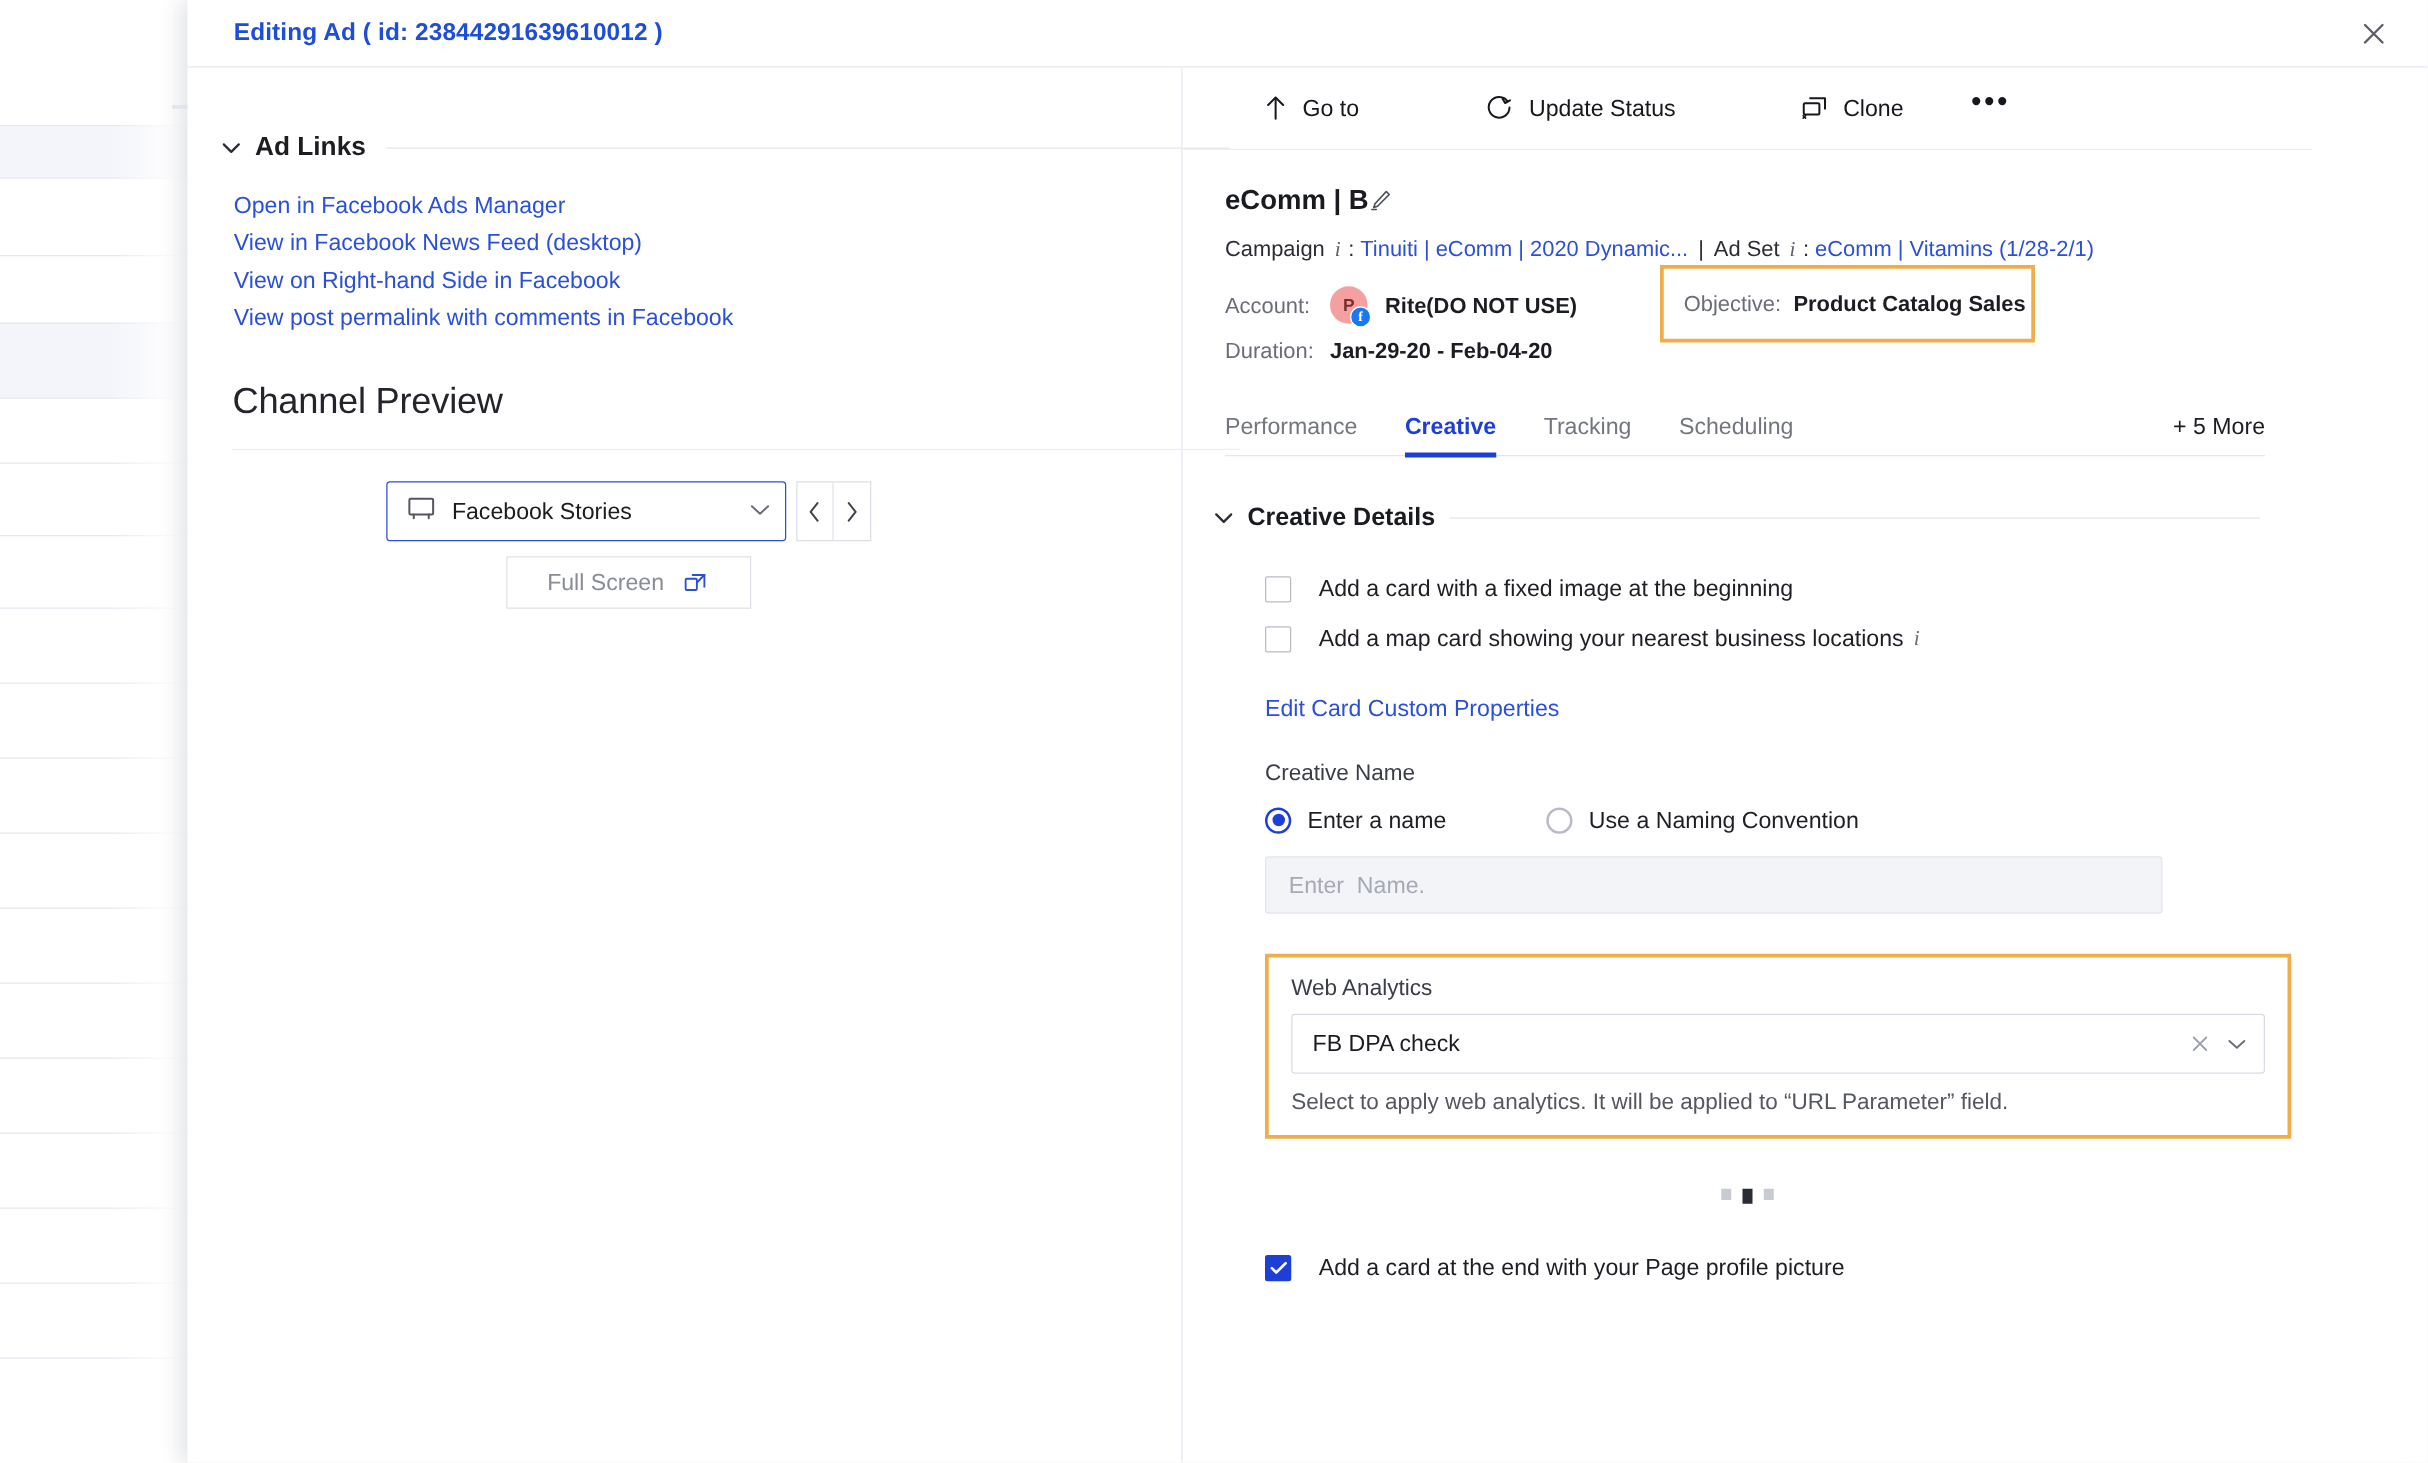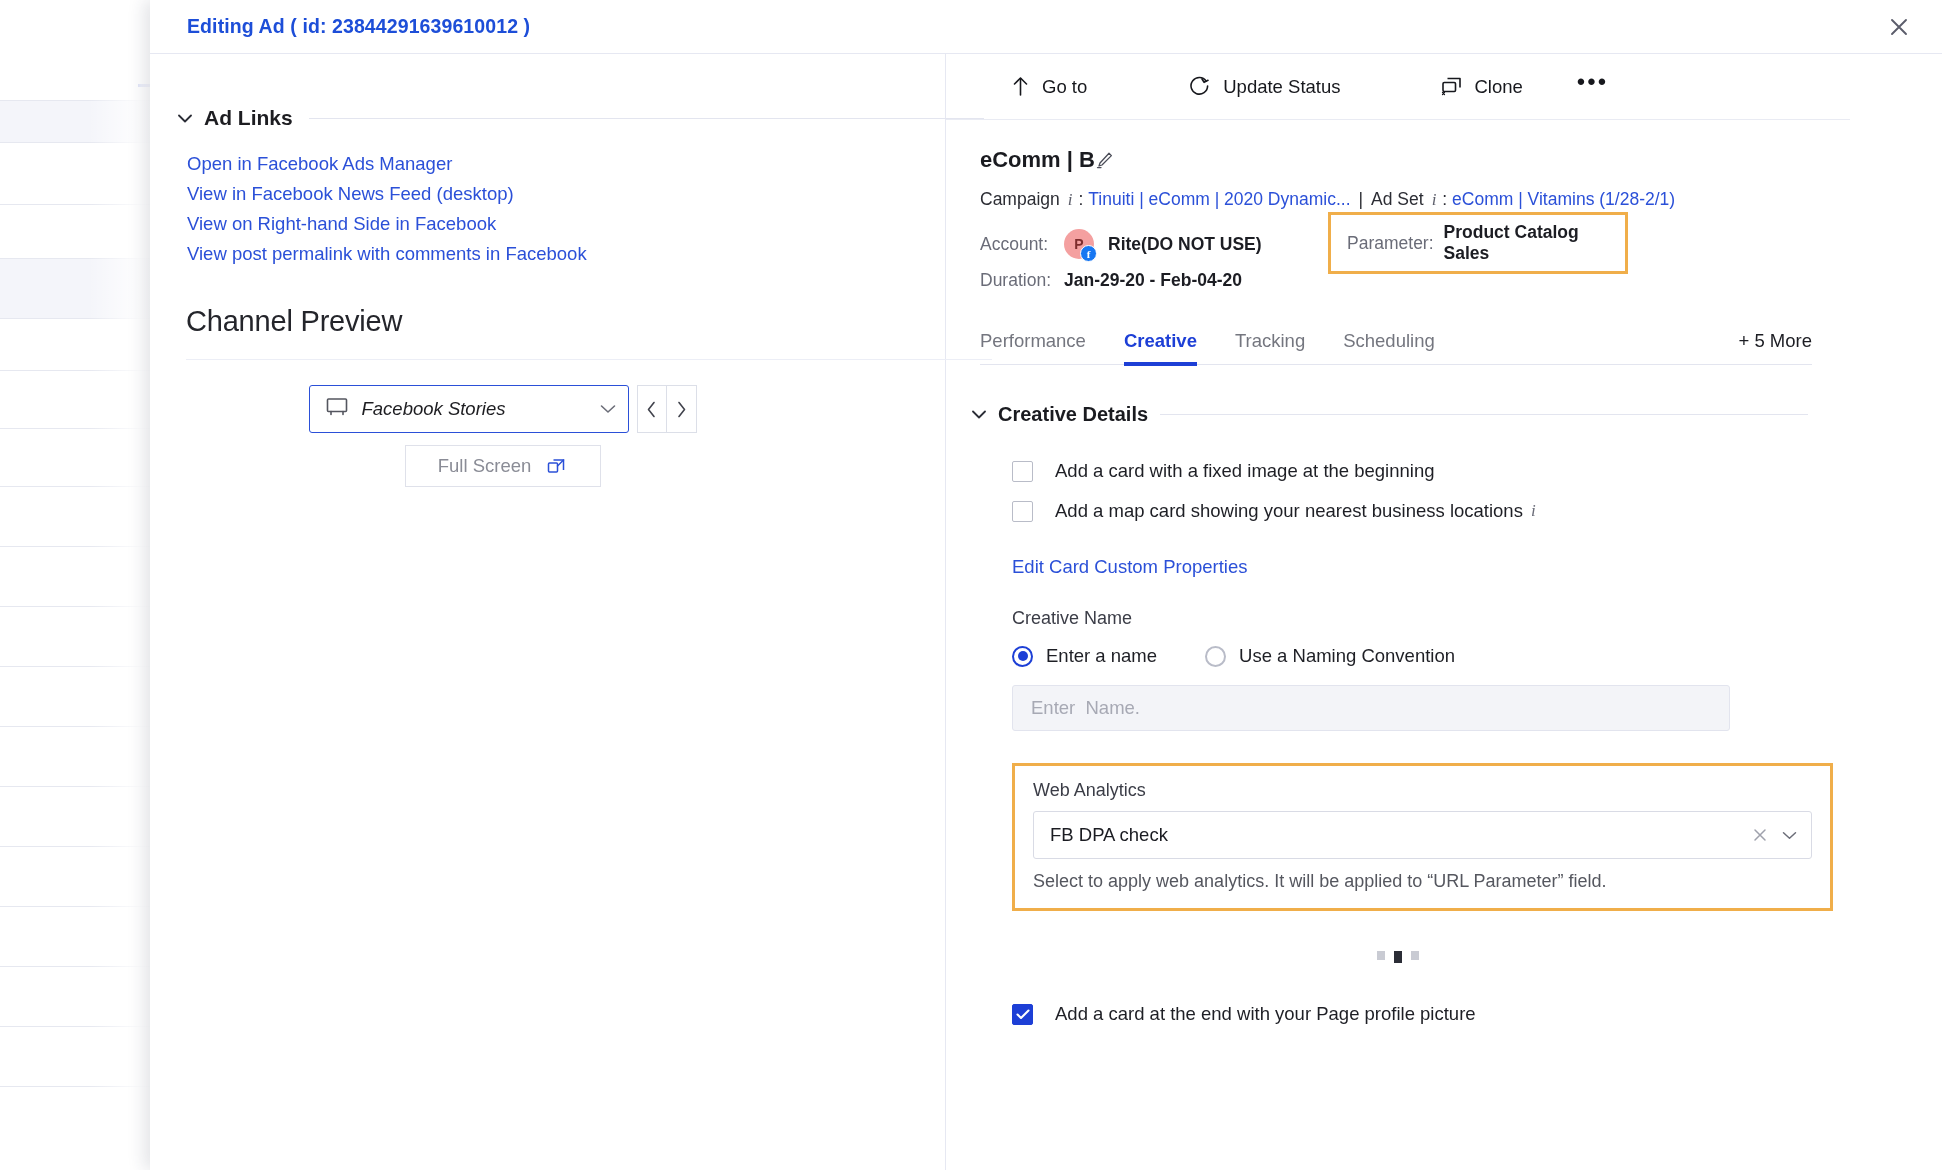--- a/index.html
+++ b/index.html
@@ -119,21 +119,20 @@
     margin: 21px 0 0 36px;
     width: 806px; height: 1px; background: #eceef6;
   }
 
   #channel-select-row {
     margin: 25px 0 0 0;
     display: flex;
     justify-content: center;
     align-items: center;
     padding-right: 90px;
-    font-style: italic;
   }
   #channel-select {
     width: 320px; height: 48px;
     border: 1.6px solid #2b50d8;
     border-radius: 3px;
     display: flex; align-items: center;
     padding: 0 12px 0 16px;
     cursor: pointer;
     background: #fff;
   }
@@ -311,21 +310,21 @@
 
   #edit-card-link {
     display: inline-block; margin-top: 16px;
     font-size: 18.5px; color: #2b50d8; text-decoration: none; cursor: pointer;
   }
 
   #creative-name-label { margin-top: 30px; font-size: 18px; color: #3b3d47; }
 
   #radio-row { display: flex; align-items: center; margin-top: 16px; gap: 0; }
   .radio-item { display: flex; align-items: center; gap: 13px; cursor: pointer; }
-  .radio-item:first-child { margin-right: 48px; }
+  .radio-item:first-child { margin-right: 80px; }
   .radio {
     width: 21px; height: 21px; border-radius: 50%;
     border: 2px solid #b9bcc8; background: #fff; flex: none;
     display: flex; align-items: center; justify-content: center;
   }
   .radio.selected { border-color: #1d3fd6; }
   .radio.selected::after {
     content: ""; width: 10px; height: 10px; border-radius: 50%;
     background: #1d3fd6;
   }
@@ -548,21 +547,21 @@
               <span id="avatar-badge">f</span>
             </span>
             <span class="meta-value">Rite(DO NOT USE)</span>
           </div>
           <div class="meta-row">
             <span class="meta-label">Duration:</span>
             <span class="meta-value">Jan-29-20 - Feb-04-20</span>
           </div>
 
           <div id="objective-box">
-            <span class="olabel">Parameter:</span>
+            <span class="olabel">Objective:</span>
             <span class="ovalue">Product Catalog Sales</span>
           </div>
         </div>
       </div>
 
       <div id="tabs">
         <div class="tab">Performance</div>
         <div class="tab active">Creative</div>
         <div class="tab">Tracking</div>
         <div class="tab">Scheduling</div>

